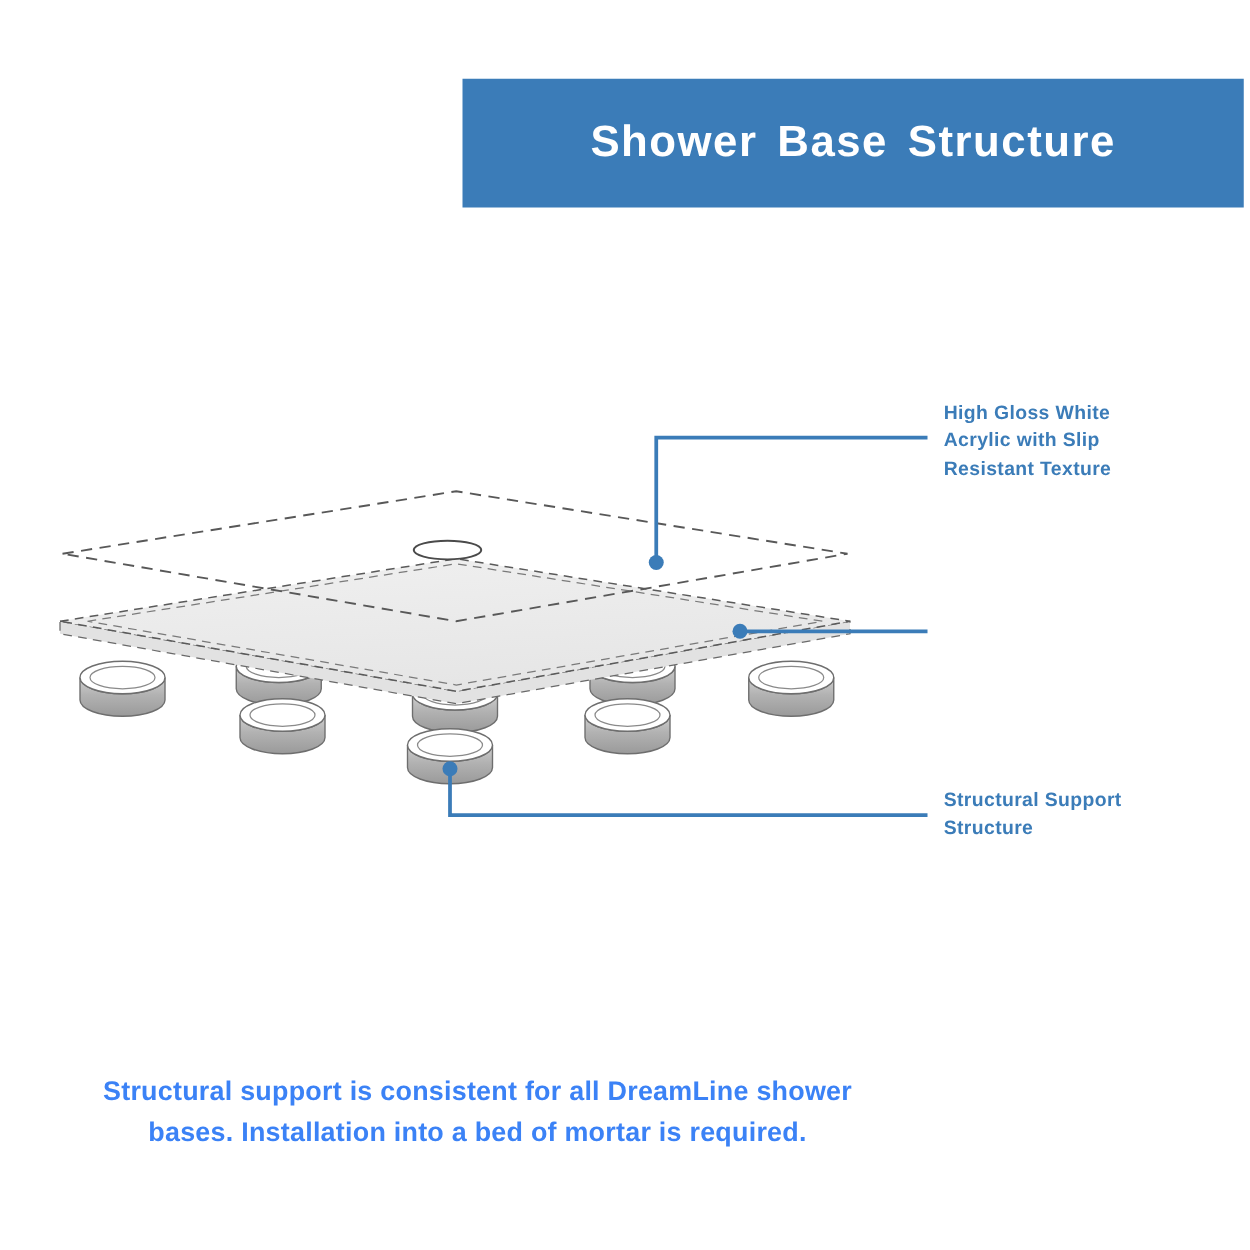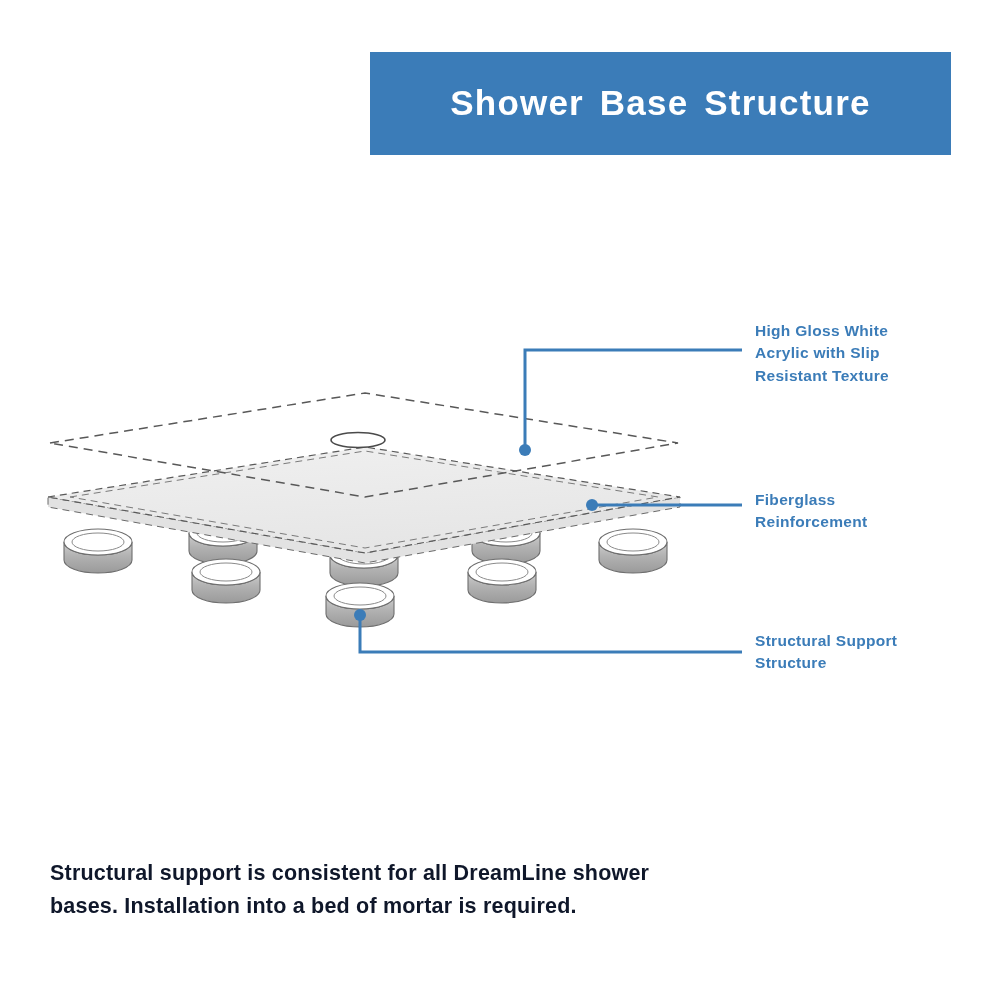--- a/index.html
+++ b/index.html
@@ -22,22 +22,22 @@
     left: 0; top: 0;
     width: 1000px;
     height: 1000px;
     background: #ffffff;
   }
 
   
   .title-banner {
     position: absolute;
     left: 370px;
-    top: 52px;
-    width: 581px;
+    top: 63px;
+    width: 625px;
     height: 103px;
     background: #3b7cb8;
     box-sizing: border-box;
     display: flex;
     align-items: center;
     justify-content: center;
   }
   .title-banner .title-text {
     color: #ffffff;
     font-size: 35px;
@@ -60,29 +60,30 @@
     letter-spacing: 0.3px;
     white-space: pre-line;
   }
   #callout-acrylic  { left: 755px; top: 320px; width: 230px; }
   #callout-fiber    { left: 755px; top: 489px; width: 230px; }
   #callout-support  { left: 755px; top: 630px; width: 230px; }
 
   
   .caption {
     position: absolute;
-    left: 50px;
+    left: 62px;
     top: 857px;
     width: 640px;
-    color: #0f172a;
+    color: #3b82f6;
     font-size: 21.5px;
     font-weight: bold;
     line-height: 1.52;
     letter-spacing: 0.2px;
     white-space: pre-line;
+    text-align: center;
   }
 
   
   #diagram {
     position: absolute;
     left: 0; top: 0;
     width: 1000px;
     height: 1000px;
     pointer-events: none;
   }
@@ -191,21 +192,19 @@
     <g>
       <path d="M 360 615 L 360 652 L 742 652" fill="none" stroke="#3b7cb8" stroke-width="3"></path>
       <circle cx="360" cy="615" r="6" fill="#3b7cb8"></circle>
     </g>
   </svg>
 
   <div class="callout-label" id="callout-acrylic">High Gloss White
 Acrylic with Slip
 Resistant Texture</div>
 
-  <div class="callout-label" id="callout-fiber">Fiberglass
-Reinforcement</div>
 
   <div class="callout-label" id="callout-support">Structural Support
 Structure</div>
 
   <div class="caption">Structural support is consistent for all DreamLine shower bases. Installation into a bed of mortar is required.</div>
 
 </div>
 
 </body></html>

